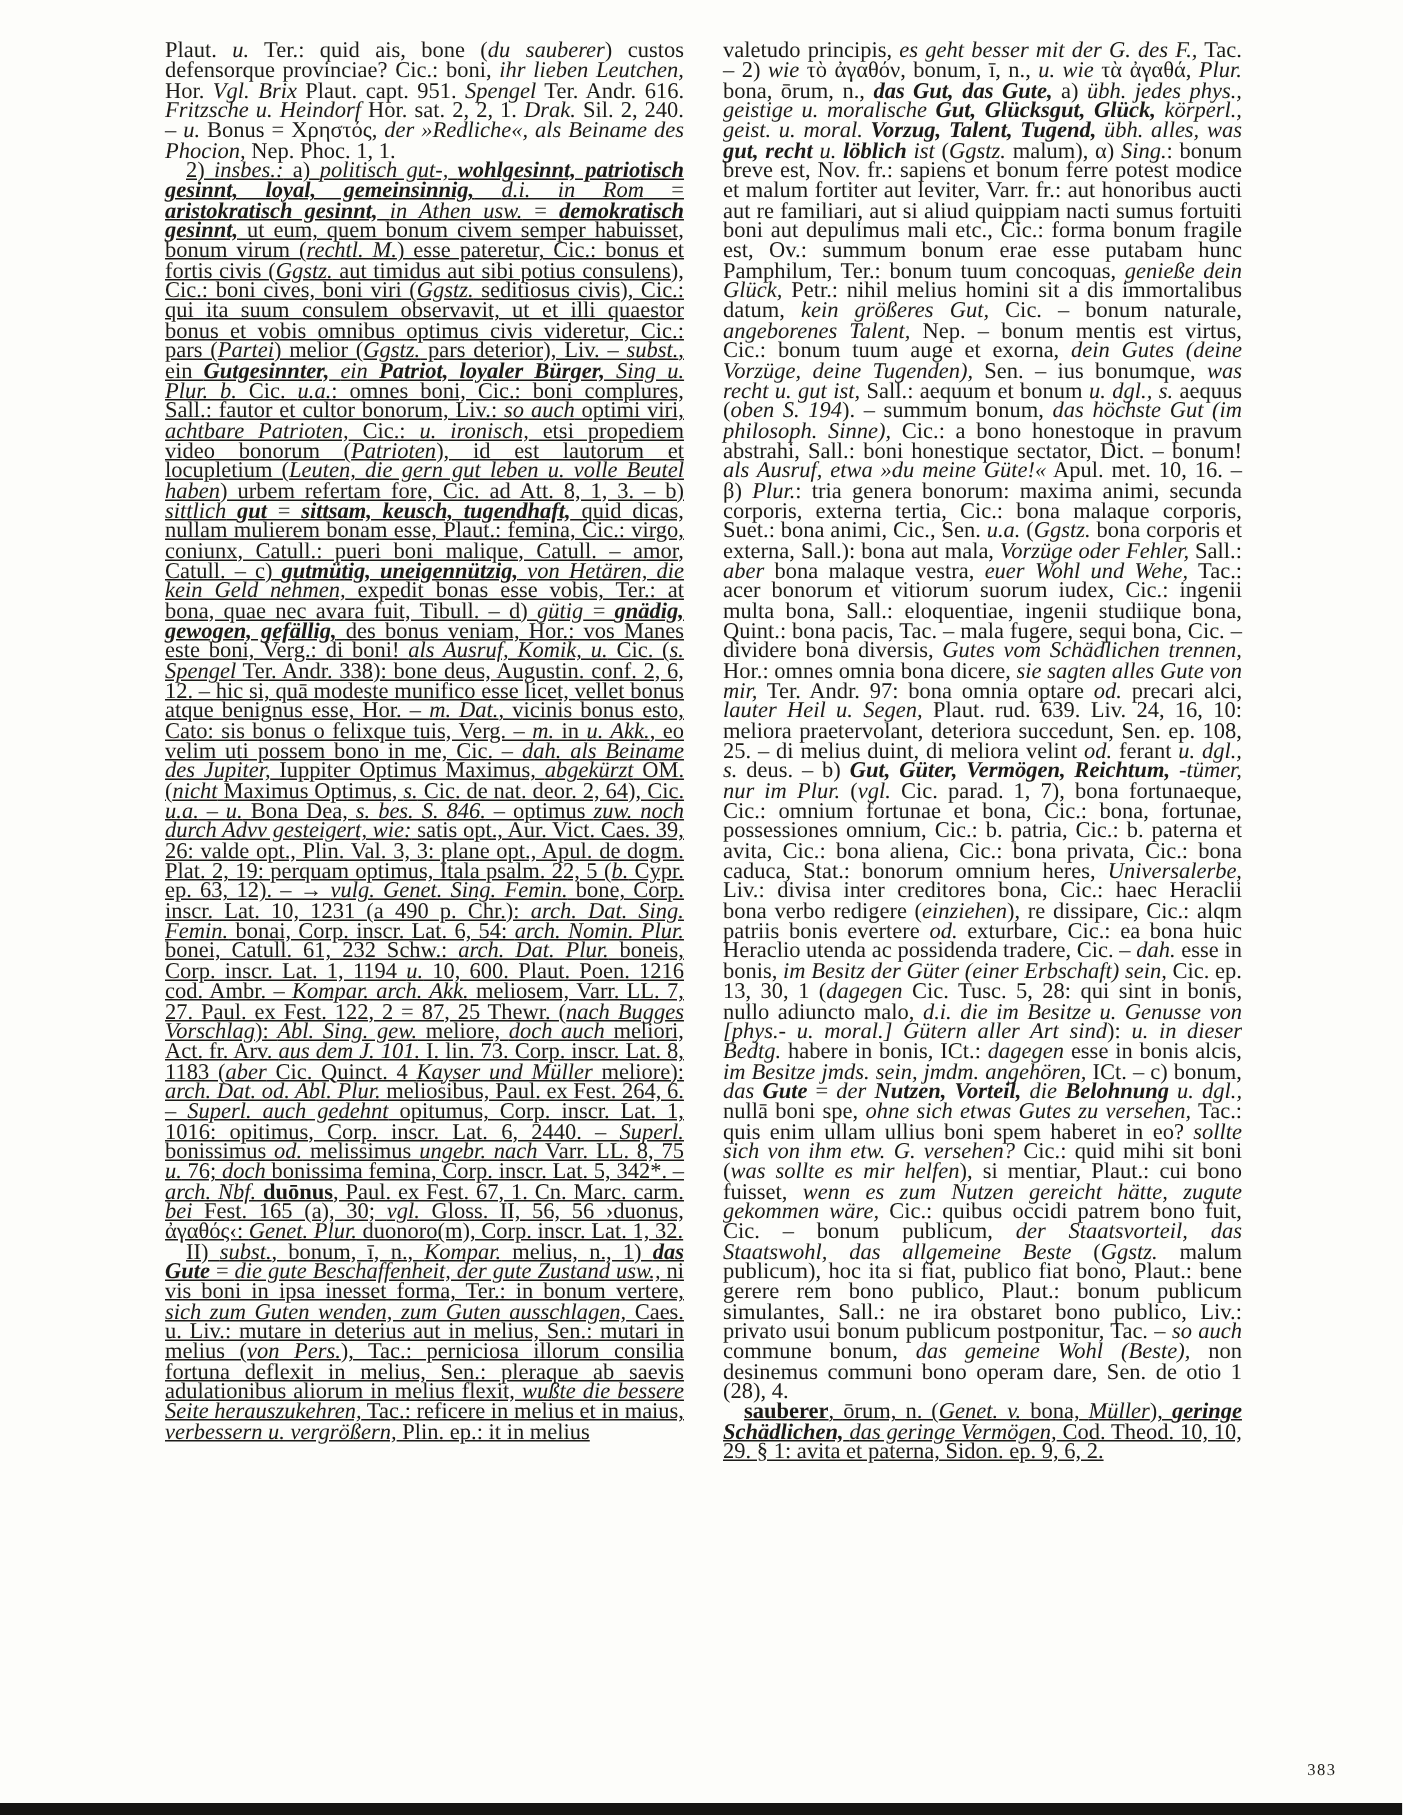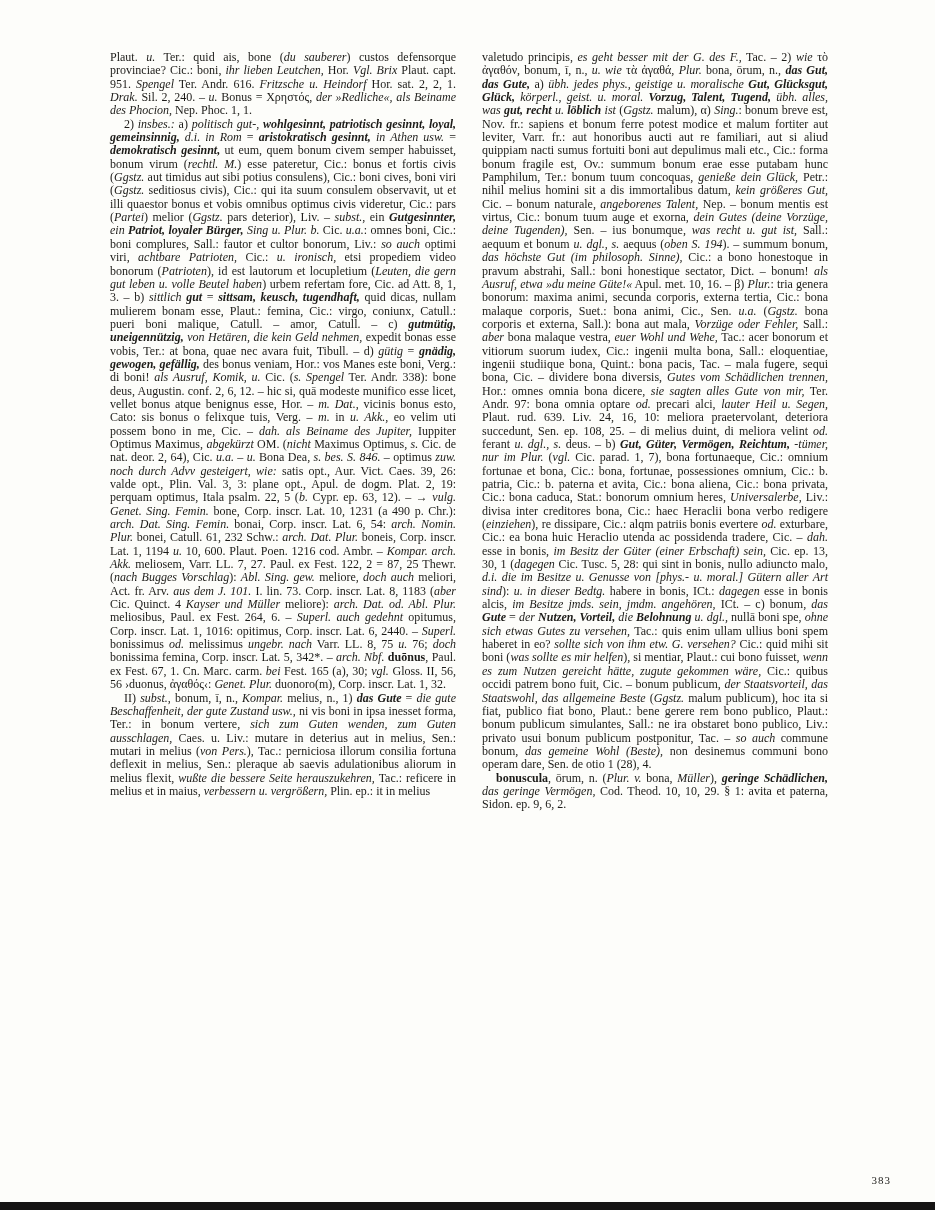--- a/index.html
+++ b/index.html
@@ -15,27 +15,26 @@
   .columns {
     position: absolute;
     top: 28px;
     left: 110px;
     width: 718px;
     display: flex;
     gap: 26px;
   }
   .col {
     width: 346px;
-    font-size: 12px;
+    font-size: 15px;
     line-height: 13.35px;
     text-align: justify;
-    margin-top: 23px;
   }
   .para { margin: 0; }
-  .para.indent { text-indent: 14px; }
+  .para.indent { text-indent: 14px; text-decoration: underline; }
   .col i { font-style: italic; }
   .col b { font-weight: bold; }
   .page-number {
     position: absolute;
     top: 1174px;
     right: 44px;
     font-size: 11px;
     letter-spacing: 1px;
   }
   .scan-edge-bar {
@@ -52,20 +51,20 @@
 
 <div class="page">
   <div class="columns">
     <div class="col">
       <p class="para">Plaut. <i>u.</i> Ter.: quid ais, bone (<i>du sauberer</i>) custos defensorque provinciae? Cic.: boni, <i>ihr lieben Leutchen,</i> Hor. <i>Vgl. Brix</i> Plaut. capt. 951. <i>Spengel</i> Ter. Andr. 616. <i>Fritzsche u. Heindorf</i> Hor. sat. 2, 2, 1. <i>Drak.</i> Sil. 2, 240. – <i>u.</i> Bonus = Χρηστός, <i>der »Redliche«, als Beiname des Phocion,</i> Nep. Phoc. 1, 1.</p>
       <p class="para indent">2) <i>insbes.:</i> a) <i>politisch gut-,</i> <b><i>wohlgesinnt, patriotisch gesinnt, loyal, gemeinsinnig,</i></b> <i>d.i. in Rom</i> = <b><i>aristokratisch gesinnt,</i></b> <i>in Athen usw.</i> = <b><i>demokratisch gesinnt,</i></b> ut eum, quem bonum civem semper habuisset, bonum virum (<i>rechtl. M.</i>) esse pateretur, Cic.: bonus et fortis civis (<i>Ggstz.</i> aut timidus aut sibi potius consulens), Cic.: boni cives, boni viri (<i>Ggstz.</i> seditiosus civis), Cic.: qui ita suum consulem observavit, ut et illi quaestor bonus et vobis omnibus optimus civis videretur, Cic.: pars (<i>Partei</i>) melior (<i>Ggstz.</i> pars deterior), Liv. – <i>subst.</i>, ein <b><i>Gutgesinnter,</i></b> <i>ein</i> <b><i>Patriot, loyaler Bürger,</i></b> <i>Sing u. Plur. b.</i> Cic. <i>u.a.</i>: omnes boni, Cic.: boni complures, Sall.: fautor et cultor bonorum, Liv.: <i>so auch</i> optimi viri, <i>achtbare Patrioten,</i> Cic.: <i>u. ironisch,</i> etsi propediem video bonorum (<i>Patrioten</i>), id est lautorum et locupletium (<i>Leuten, die gern gut leben u. volle Beutel haben</i>) urbem refertam fore, Cic. ad Att. 8, 1, 3. – b) <i>sittlich</i> <b><i>gut</i></b> = <b><i>sittsam, keusch, tugendhaft,</i></b> quid dicas, nullam mulierem bonam esse, Plaut.: femina, Cic.: virgo, coniunx, Catull.: pueri boni malique, Catull. – amor, Catull. – c) <b><i>gutmütig, uneigennützig,</i></b> <i>von Hetären, die kein Geld nehmen,</i> expedit bonas esse vobis, Ter.: at bona, quae nec avara fuit, Tibull. – d) <i>gütig</i> = <b><i>gnädig, gewogen, gefällig,</i></b> des bonus veniam, Hor.: vos Manes este boni, Verg.: di boni! <i>als Ausruf, Komik, u.</i> Cic. (<i>s. Spengel</i> Ter. Andr. 338): bone deus, Augustin. conf. 2, 6, 12. – hic si, quā modeste munifico esse licet, vellet bonus atque benignus esse, Hor. – <i>m. Dat.</i>, vicinis bonus esto, Cato: sis bonus o felixque tuis, Verg. – <i>m.</i> in <i>u. Akk.</i>, eo velim uti possem bono in me, Cic. – <i>dah. als Beiname des Jupiter,</i> Iuppiter Optimus Maximus, <i>abgekürzt</i> OM. (<i>nicht</i> Maximus Optimus, <i>s.</i> Cic. de nat. deor. 2, 64), Cic. <i>u.a.</i> – <i>u.</i> Bona Dea, <i>s. bes. S. 846.</i> – optimus <i>zuw. noch durch Advv gesteigert, wie:</i> satis opt., Aur. Vict. Caes. 39, 26: valde opt., Plin. Val. 3, 3: plane opt., Apul. de dogm. Plat. 2, 19: perquam optimus, Itala psalm. 22, 5 (<i>b.</i> Cypr. ep. 63, 12). – → <i>vulg. Genet. Sing. Femin.</i> bone, Corp. inscr. Lat. 10, 1231 (a 490 p. Chr.): <i>arch. Dat. Sing. Femin.</i> bonai, Corp. inscr. Lat. 6, 54: <i>arch. Nomin. Plur.</i> bonei, Catull. 61, 232 Schw.: <i>arch. Dat. Plur.</i> boneis, Corp. inscr. Lat. 1, 1194 <i>u.</i> 10, 600. Plaut. Poen. 1216 cod. Ambr. – <i>Kompar. arch. Akk.</i> meliosem, Varr. LL. 7, 27. Paul. ex Fest. 122, 2 = 87, 25 Thewr. (<i>nach Bugges Vorschlag</i>): <i>Abl. Sing. gew.</i> meliore, <i>doch auch</i> meliori, Act. fr. Arv. <i>aus dem J. 101.</i> I. lin. 73. Corp. inscr. Lat. 8, 1183 (<i>aber</i> Cic. Quinct. 4 <i>Kayser und Müller</i> meliore): <i>arch. Dat. od. Abl. Plur.</i> meliosibus, Paul. ex Fest. 264, 6. – <i>Superl. auch gedehnt</i> opitumus, Corp. inscr. Lat. 1, 1016: opitimus, Corp. inscr. Lat. 6, 2440. – <i>Superl.</i> bonissimus <i>od.</i> melissimus <i>ungebr. nach</i> Varr. LL. 8, 75 <i>u.</i> 76; <i>doch</i> bonissima femina, Corp. inscr. Lat. 5, 342*. – <i>arch. Nbf.</i> <b>duōnus</b>, Paul. ex Fest. 67, 1. Cn. Marc. carm. <i>bei</i> Fest. 165 (a), 30; <i>vgl.</i> Gloss. II, 56, 56 ›duonus, ἀγαθός‹: <i>Genet. Plur.</i> duonoro(m), Corp. inscr. Lat. 1, 32.</p>
       <p class="para indent">II) <i>subst.</i>, bonum, ī, n., <i>Kompar.</i> melius, n., 1) <b><i>das Gute</i></b> = <i>die gute Beschaffenheit, der gute Zustand usw.,</i> ni vis boni in ipsa inesset forma, Ter.: in bonum vertere, <i>sich zum Guten wenden, zum Guten ausschlagen,</i> Caes. u. Liv.: mutare in deterius aut in melius, Sen.: mutari in melius (<i>von Pers.</i>), Tac.: perniciosa illorum consilia fortuna deflexit in melius, Sen.: pleraque ab saevis adulationibus aliorum in melius flexit, <i>wußte die bessere Seite herauszukehren,</i> Tac.: reficere in melius et in maius, <i>verbessern u. vergrößern,</i> Plin. ep.: it in melius</p>
     </div>
     <div class="col">
       <p class="para">valetudo principis, <i>es geht besser mit der G. des F.,</i> Tac. – 2) <i>wie</i> τὸ ἀγαθόν, bonum, ī, n., <i>u. wie</i> τὰ ἀγαθά, <i>Plur.</i> bona, ōrum, n., <b><i>das Gut, das Gute,</i></b> a) <i>übh. jedes phys., geistige u. moralische</i> <b><i>Gut, Glücksgut, Glück,</i></b> <i>körperl., geist. u. moral.</i> <b><i>Vorzug, Talent, Tugend,</i></b> <i>übh. alles, was</i> <b><i>gut, recht</i></b> <i>u.</i> <b><i>löblich</i></b> <i>ist</i> (<i>Ggstz.</i> malum), α) <i>Sing.</i>: bonum breve est, Nov. fr.: sapiens et bonum ferre potest modice et malum fortiter aut leviter, Varr. fr.: aut honoribus aucti aut re familiari, aut si aliud quippiam nacti sumus fortuiti boni aut depulimus mali etc., Cic.: forma bonum fragile est, Ov.: summum bonum erae esse putabam hunc Pamphilum, Ter.: bonum tuum concoquas, <i>genieße dein Glück,</i> Petr.: nihil melius homini sit a dis immortalibus datum, <i>kein größeres Gut,</i> Cic. – bonum naturale, <i>angeborenes Talent,</i> Nep. – bonum mentis est virtus, Cic.: bonum tuum auge et exorna, <i>dein Gutes (deine Vorzüge, deine Tugenden),</i> Sen. – ius bonumque, <i>was recht u. gut ist,</i> Sall.: aequum et bonum <i>u. dgl., s.</i> aequus (<i>oben S. 194</i>). – summum bonum, <i>das höchste Gut (im philosoph. Sinne),</i> Cic.: a bono honestoque in pravum abstrahi, Sall.: boni honestique sectator, Dict. – bonum! <i>als Ausruf, etwa »du meine Güte!«</i> Apul. met. 10, 16. – β) <i>Plur.</i>: tria genera bonorum: maxima animi, secunda corporis, externa tertia, Cic.: bona malaque corporis, Suet.: bona animi, Cic., Sen. <i>u.a.</i> (<i>Ggstz.</i> bona corporis et externa, Sall.): bona aut mala, <i>Vorzüge oder Fehler,</i> Sall.: <i>aber</i> bona malaque vestra, <i>euer Wohl und Wehe,</i> Tac.: acer bonorum et vitiorum suorum iudex, Cic.: ingenii multa bona, Sall.: eloquentiae, ingenii studiique bona, Quint.: bona pacis, Tac. – mala fugere, sequi bona, Cic. – dividere bona diversis, <i>Gutes vom Schädlichen trennen,</i> Hor.: omnes omnia bona dicere, <i>sie sagten alles Gute von mir,</i> Ter. Andr. 97: bona omnia optare <i>od.</i> precari alci, <i>lauter Heil u. Segen,</i> Plaut. rud. 639. Liv. 24, 16, 10: meliora praetervolant, deteriora succedunt, Sen. ep. 108, 25. – di melius duint, di meliora velint <i>od.</i> ferant <i>u. dgl., s.</i> deus. – b) <b><i>Gut, Güter, Vermögen, Reichtum,</i></b> <i>-tümer, nur im Plur.</i> (<i>vgl.</i> Cic. parad. 1, 7), bona fortunaeque, Cic.: omnium fortunae et bona, Cic.: bona, fortunae, possessiones omnium, Cic.: b. patria, Cic.: b. paterna et avita, Cic.: bona aliena, Cic.: bona privata, Cic.: bona caduca, Stat.: bonorum omnium heres, <i>Universalerbe,</i> Liv.: divisa inter creditores bona, Cic.: haec Heraclii bona verbo redigere (<i>einziehen</i>), re dissipare, Cic.: alqm patriis bonis evertere <i>od.</i> exturbare, Cic.: ea bona huic Heraclio utenda ac possidenda tradere, Cic. – <i>dah.</i> esse in bonis, <i>im Besitz der Güter (einer Erbschaft) sein,</i> Cic. ep. 13, 30, 1 (<i>dagegen</i> Cic. Tusc. 5, 28: qui sint in bonis, nullo adiuncto malo, <i>d.i. die im Besitze u. Genusse von [phys.- u. moral.] Gütern aller Art sind</i>): <i>u. in dieser Bedtg.</i> habere in bonis, ICt.: <i>dagegen</i> esse in bonis alcis, <i>im Besitze jmds. sein, jmdm. angehören,</i> ICt. – c) bonum, <i>das</i> <b><i>Gute</i></b> = <i>der</i> <b><i>Nutzen, Vorteil,</i></b> <i>die</i> <b><i>Belohnung</i></b> <i>u. dgl.,</i> nullā boni spe, <i>ohne sich etwas Gutes zu versehen,</i> Tac.: quis enim ullam ullius boni spem haberet in eo? <i>sollte sich von ihm etw. G. versehen?</i> Cic.: quid mihi sit boni (<i>was sollte es mir helfen</i>), si mentiar, Plaut.: cui bono fuisset, <i>wenn es zum Nutzen gereicht hätte, zugute gekommen wäre,</i> Cic.: quibus occidi patrem bono fuit, Cic. – bonum publicum, <i>der Staatsvorteil, das Staatswohl, das allgemeine Beste</i> (<i>Ggstz.</i> malum publicum), hoc ita si fiat, publico fiat bono, Plaut.: bene gerere rem bono publico, Plaut.: bonum publicum simulantes, Sall.: ne ira obstaret bono publico, Liv.: privato usui bonum publicum postponitur, Tac. – <i>so auch</i> commune bonum, <i>das gemeine Wohl (Beste),</i> non desinemus communi bono operam dare, Sen. de otio 1 (28), 4.</p>
-      <p class="para indent"><b>bonuscula</b>, ōrum, n. (<i>Plur. v.</i> bona, <i>Müller</i>), <b><i>geringe Schädlichen,</i></b> <i>das geringe Vermögen,</i> Cod. Theod. 10, 10, 29. § 1: avita et paterna, Sidon. ep. 9, 6, 2.</p>
+      <p class="para indent"><b>sauberer</b>, ōrum, n. (<i>Genet. v.</i> bona, <i>Müller</i>), <b><i>geringe Schädlichen,</i></b> <i>das geringe Vermögen,</i> Cod. Theod. 10, 10, 29. § 1: avita et paterna, Sidon. ep. 9, 6, 2.</p>
     </div>
   </div>
 
   <div class="page-number">383</div>
 
   <div class="scan-edge-bar"></div>
 </div>
 
 </body></html>

